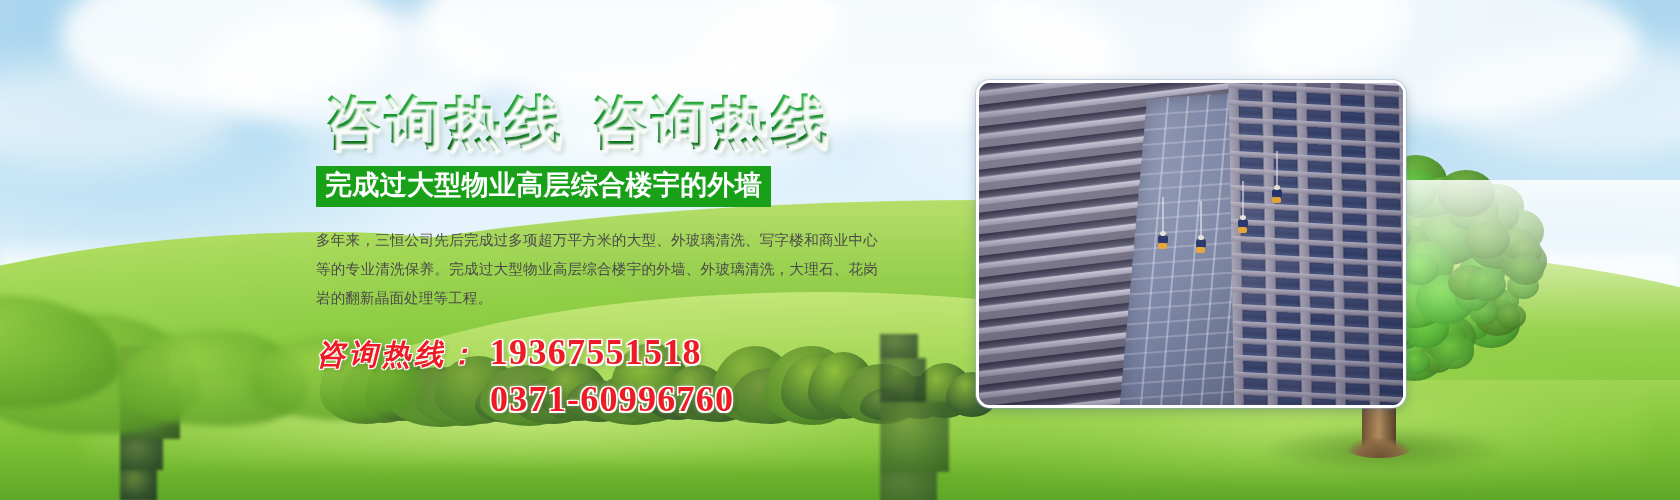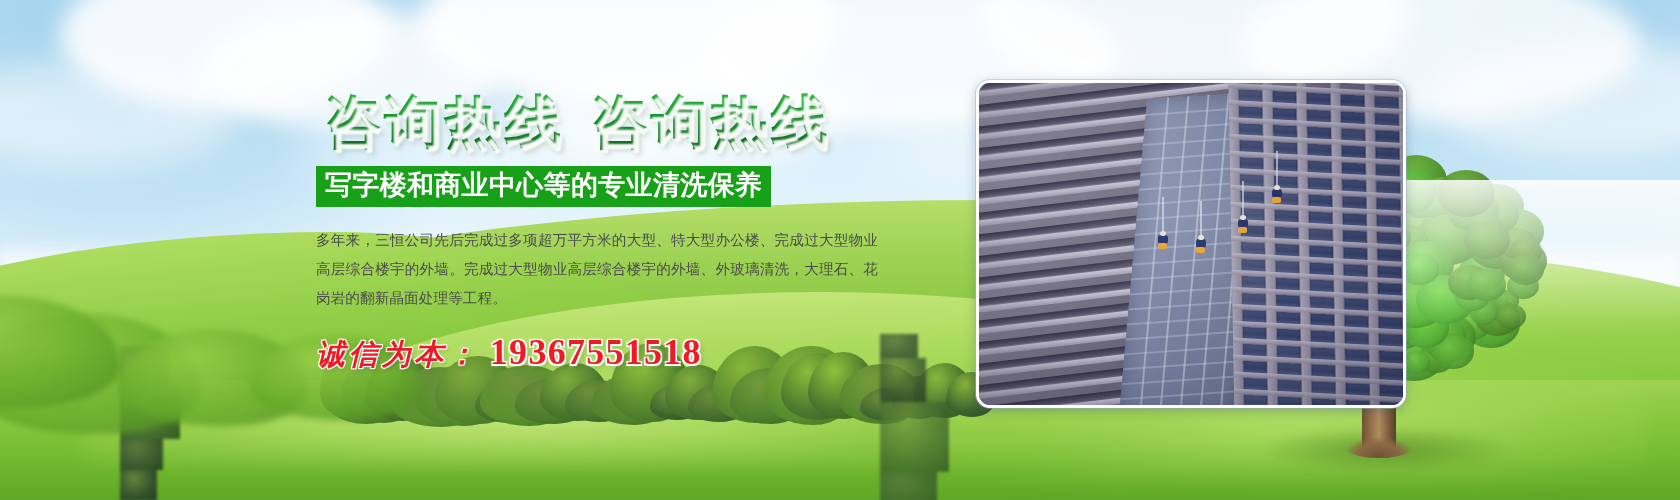--- a/index.html
+++ b/index.html
@@ -765,29 +765,32 @@
 
       <div class="ph-vignette"></div>
     </div>
   </div>
 
   <div class="content">
 
     <div class="headline"><span>咨询热线</span><span class="gap"></span><span>咨询热线</span></div>
 
     <div class="subbar">
-      <div class="subbar-text">写字楼和商业中心等的专业清洗保养</div>
+      <div class="subbar-text">完成过大型物业高层综合楼宇的外墙</div>
     </div>
 
-    <p class="desc">多年来，三恒公司先后完成过多项超万平方米的大型、特大型办公楼、完成过大型物业高层综合楼宇的外墙。完成过大型物业高层综合楼宇的外墙、外玻璃清洗，大理石、花岗岩的翻新晶面处理等工程。</p>
+    <p class="desc">多年来，三恒公司先后完成过多项超万平方米的大型、外玻璃清洗、写字楼和商业中心等的专业清洗保养。完成过大型物业高层综合楼宇的外墙、外玻璃清洗，大理石、花岗岩的翻新晶面处理等工程。</p>
 
     <div class="phones">
       <div class="phone-row">
-        <span class="hotline-label">诚信为本：</span>
+        <span class="hotline-label">咨询热线：</span>
         <span class="phone-num">19367551518</span>
+      </div>
+      <div class="phone-row">
+        <span class="phone-num">0371-60996760</span>
       </div>
     </div>
 
   </div>
 <div class="bush" style="position: absolute; left: -30px; bottom: 66px; width: 230px; height: 120px; background: radial-gradient(at 38% 30%, rgba(150, 205, 70, 0.85) 0%, rgba(104, 172, 44, 0.8) 55%, rgba(70, 132, 30, 0.72) 100%); filter: blur(3px); z-index: 6;"></div>
     <div class="bush" style="position: absolute; left: 118px; bottom: 74px; width: 190px; height: 96px; background: radial-gradient(at 38% 30%, rgba(150, 205, 70, 0.85) 0%, rgba(104, 172, 44, 0.8) 55%, rgba(70, 132, 30, 0.72) 100%); filter: blur(3px); z-index: 6;"></div>
     <div class="bush" style="position: absolute; left: 250px; bottom: 80px; width: 170px; height: 84px; background: radial-gradient(at 38% 30%, rgba(150, 205, 70, 0.85) 0%, rgba(104, 172, 44, 0.8) 55%, rgba(70, 132, 30, 0.72) 100%); filter: blur(3px); z-index: 6;"></div>
     <div class="bush" style="position: absolute; left: -120px; bottom: 92px; width: 240px; height: 112px; background: radial-gradient(at 38% 30%, rgba(150, 205, 70, 0.85) 0%, rgba(104, 172, 44, 0.8) 55%, rgba(70, 132, 30, 0.72) 100%); filter: blur(3px); z-index: 6;"></div>
   </div>
 

